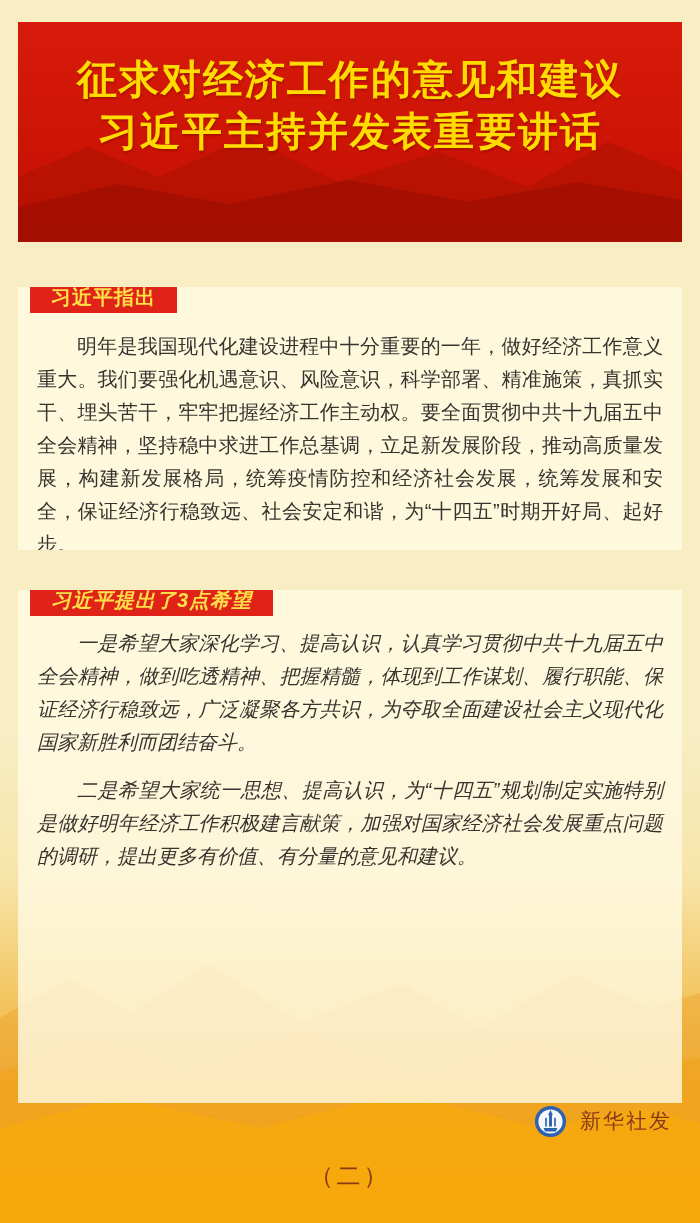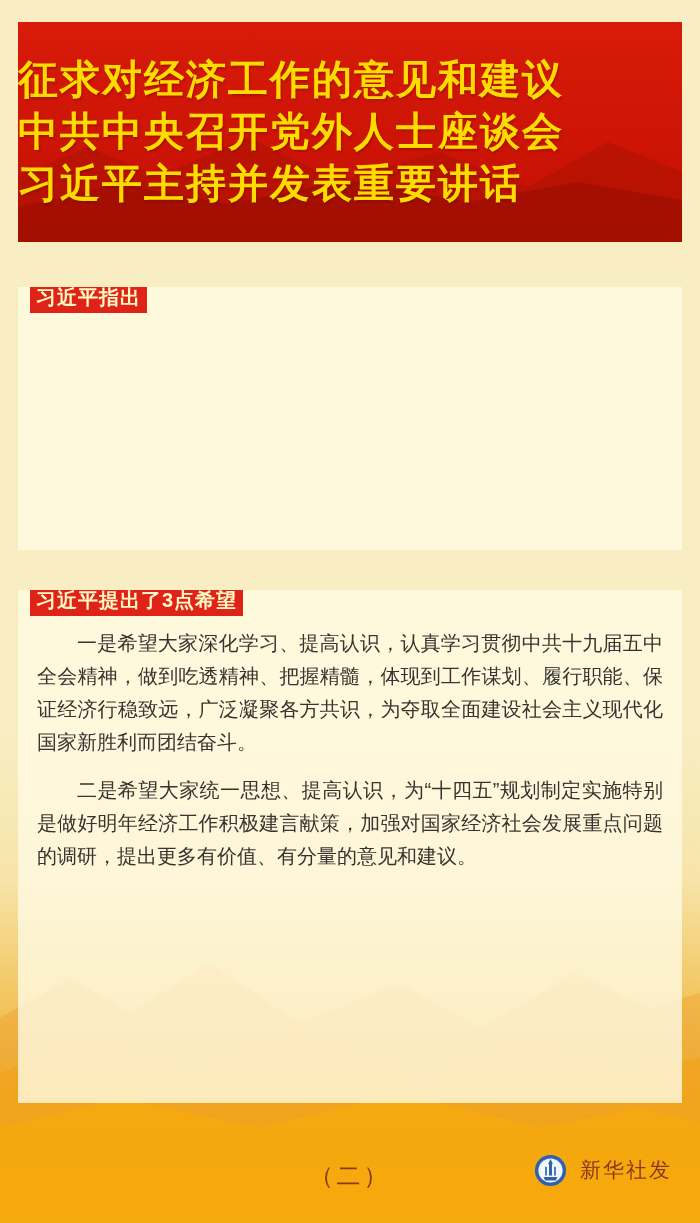--- a/index.html
+++ b/index.html
@@ -34,44 +34,45 @@
   }
   .banner-mountains {
     position: absolute;
     left: 0; bottom: 0;
     width: 100%; height: 120px;
     display: block;
   }
   .banner-title {
     position: relative;
     padding-top: 31px;
+    text-align: center;
     color: #ffdc00;
     font-weight: bold;
     font-size: 40px;
     line-height: 52px;
     letter-spacing: 2px;
     text-shadow: 1px 2px 2px rgba(110, 10, 0, 0.35);
   }
   
   .card {
     position: absolute;
     left: 18px;
     width: 664px;
     background: rgba(255, 250, 228, 0.80);
     overflow: hidden;
   }
   .card-1 { top: 287px; height: 263px; padding: 43px 19px 20px; }
-  .card-2 { top: 590px; height: 513px; padding: 37px 19px 16px; }
+  .card-2 { top: 590px; height: 513px; padding: 37px 19px 16px; font-style: italic; }
   .tag {
     position: absolute;
     left: 12px; top: -6px;
     height: 32px; line-height: 32px;
-    padding: 0 6px;
+    padding: 0 21px;
     background: #e02318;
-    color: #fef9c3;
+    color: #fde047;
     font-weight: bold;
     font-size: 20px;
     letter-spacing: 1px;
     white-space: nowrap;
   }
   .para {
     font-size: 20px;
     line-height: 33px;
     color: #37332e;
     text-align: justify;
@@ -84,21 +85,21 @@
     position: absolute;
     left: 0; top: 1160px;
     width: 100%;
     text-align: center;
     font-size: 24px;
     letter-spacing: 3px;
     color: #8a3a1c;
   }
   .footer-credit {
     position: absolute;
-    right: 28px; top: 1152px;
+    right: 28px; top: 1103px;
     height: 36px;
     display: flex;
     align-items: center;
     gap: 13px;
   }
   .logo-wrap { width: 33px; height: 33px; display: inline-block; }
   .credit-text {
     font-size: 21px;
     letter-spacing: 2px;
     color: #8a3a1c;
@@ -115,27 +116,27 @@
     <path d="M0,205 L120,175 260,205 400,170 540,205 640,185 700,200 L700,300 0,300 Z" fill="#f7ab07" opacity="0.65"></path>
   </svg>
 
   <header class="banner">
     <svg class="banner-mountains" viewBox="0 0 664 120" preserveAspectRatio="none" aria-hidden="true">
       <path d="M0,55 L70,25 140,55 230,15 320,60 420,30 510,65 590,20 664,50 L664,120 0,120 Z" fill="#aa1202" opacity="0.5"></path>
       <path d="M0,85 L100,62 210,82 330,58 450,80 560,60 664,78 L664,120 0,120 Z" fill="#8f0e00" opacity="0.45"></path>
     </svg>
     <div class="banner-title">
       <div class="banner-line">征求对经济工作的意见和建议</div>
-      <div class="banner-line">中共中央召开党外人士座谈会</div>
       <div class="banner-line">习近平主持并发表重要讲话</div>
     </div>
   </header>
 
   <section class="card card-1">
     <div class="tag">习近平指出</div>
+    <p class="para">明年是我国现代化建设进程中十分重要的一年，做好经济工作意义重大。我们要强化机遇意识、风险意识，科学部署、精准施策，真抓实干、埋头苦干，牢牢把握经济工作主动权。要全面贯彻中共十九届五中全会精神，坚持稳中求进工作总基调，立足新发展阶段，推动高质量发展，构建新发展格局，统筹疫情防控和经济社会发展，统筹发展和安全，保证经济行稳致远、社会安定和谐，为“十四五”时期开好局、起好步。</p>
   </section>
 
   <section class="card card-2">
     <div class="tag">习近平提出了3点希望</div>
     <p class="para">一是希望大家深化学习、提高认识，认真学习贯彻中共十九届五中全会精神，做到吃透精神、把握精髓，体现到工作谋划、履行职能、保证经济行稳致远，广泛凝聚各方共识，为夺取全面建设社会主义现代化国家新胜利而团结奋斗。</p>
     <p class="para">二是希望大家统一思想、提高认识，为“十四五”规划制定实施特别是做好明年经济工作积极建言献策，加强对国家经济社会发展重点问题的调研，提出更多有价值、有分量的意见和建议。</p>
   </section>
 
   <div class="footer-page-num">（二）</div>
 

